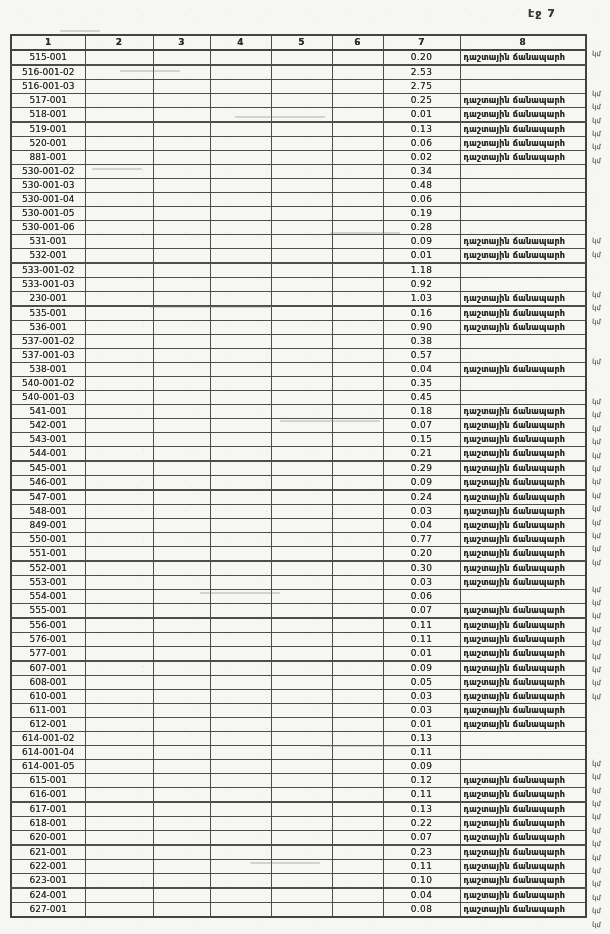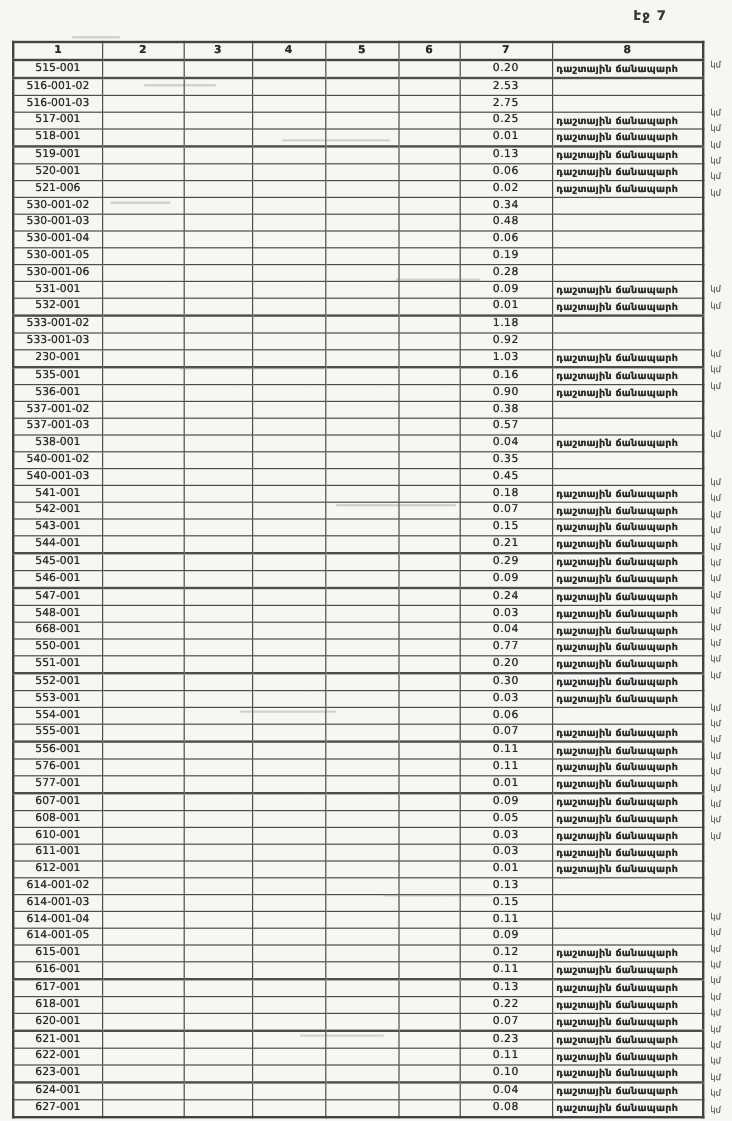--- a/index.html
+++ b/index.html
@@ -150,21 +150,21 @@
           <td class="c1">520-001</td>
           <td class="c2"></td>
           <td class="c3"></td>
           <td class="c4"></td>
           <td class="c5"></td>
           <td class="c6"></td>
           <td class="c7">0.06</td>
           <td class="c8">դաշտային ճանապարհ</td>
         </tr>
         <tr>
-          <td class="c1">521-006</td>
+          <td class="c1">881-001</td>
           <td class="c2"></td>
           <td class="c3"></td>
           <td class="c4"></td>
           <td class="c5"></td>
           <td class="c6"></td>
           <td class="c7">0.02</td>
           <td class="c8">դաշտային ճանապարհ</td>
         </tr>
         <tr>
           <td class="c1">530-001-02</td>
@@ -410,21 +410,21 @@
           <td class="c1">548-001</td>
           <td class="c2"></td>
           <td class="c3"></td>
           <td class="c4"></td>
           <td class="c5"></td>
           <td class="c6"></td>
           <td class="c7">0.03</td>
           <td class="c8">դաշտային ճանապարհ</td>
         </tr>
         <tr>
-          <td class="c1">668-001</td>
+          <td class="c1">849-001</td>
           <td class="c2"></td>
           <td class="c3"></td>
           <td class="c4"></td>
           <td class="c5"></td>
           <td class="c6"></td>
           <td class="c7">0.04</td>
           <td class="c8">դաշտային ճանապարհ</td>
         </tr>
         <tr>
           <td class="c1">550-001</td>
@@ -567,30 +567,20 @@
           <td class="c8">դաշտային ճանապարհ</td>
         </tr>
         <tr>
           <td class="c1">614-001-02</td>
           <td class="c2"></td>
           <td class="c3"></td>
           <td class="c4"></td>
           <td class="c5"></td>
           <td class="c6"></td>
           <td class="c7">0.13</td>
-          <td class="c8"></td>
-        </tr>
-        <tr>
-          <td class="c1">614-001-03</td>
-          <td class="c2"></td>
-          <td class="c3"></td>
-          <td class="c4"></td>
-          <td class="c5"></td>
-          <td class="c6"></td>
-          <td class="c7">0.15</td>
           <td class="c8"></td>
         </tr>
         <tr>
           <td class="c1">614-001-04</td>
           <td class="c2"></td>
           <td class="c3"></td>
           <td class="c4"></td>
           <td class="c5"></td>
           <td class="c6"></td>
           <td class="c7">0.11</td>

